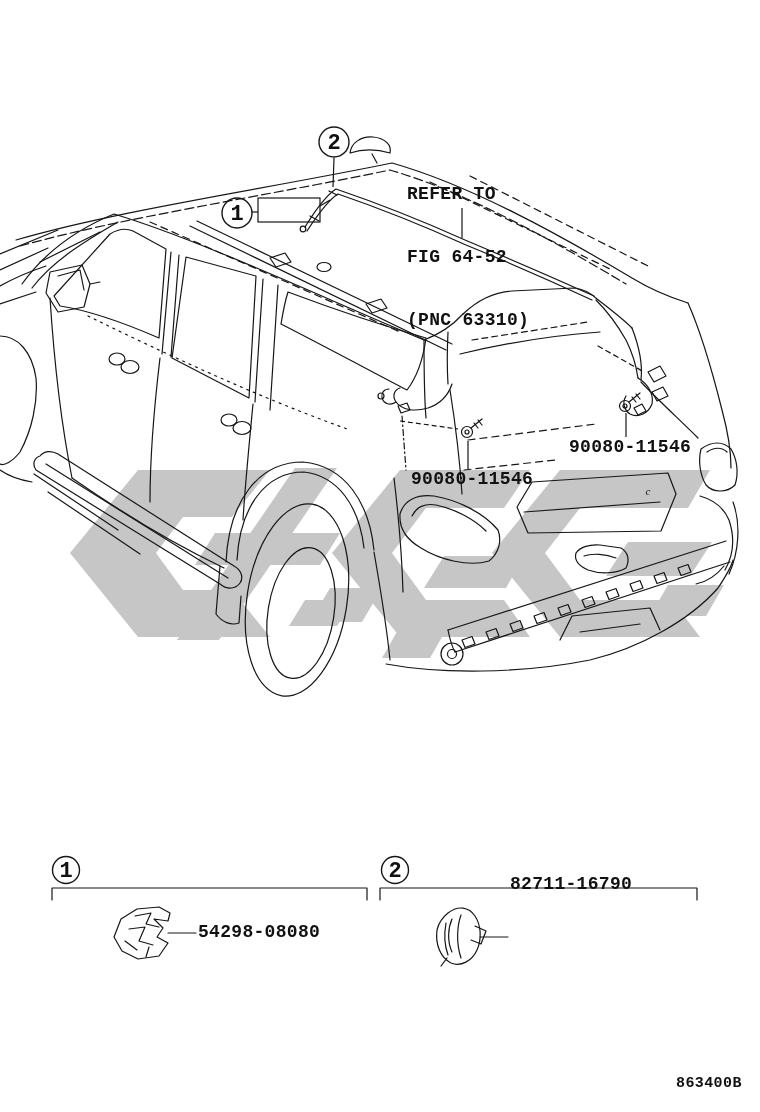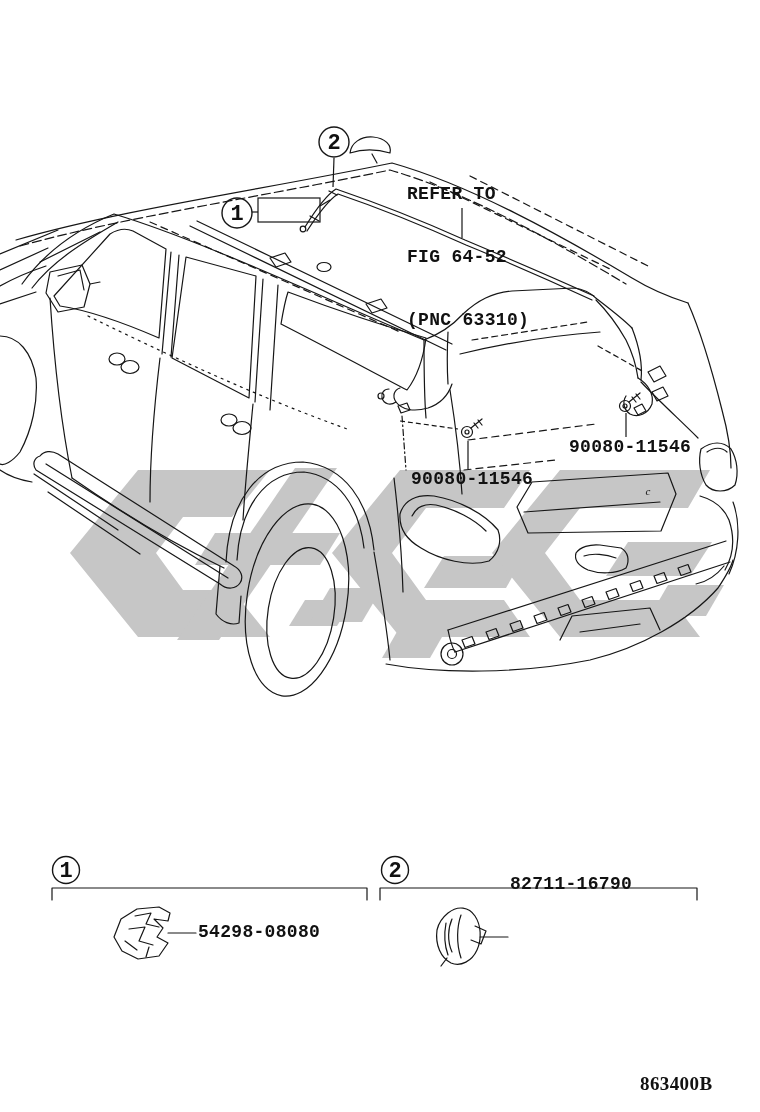--- a/index.html
+++ b/index.html
@@ -7,21 +7,21 @@
         font-family:"Liberation Mono","DejaVu Sans Mono",monospace;}
   .art{position:absolute;left:0;top:0;width:760px;height:1112px;}
   .lbl{position:absolute;color:#111;font-weight:bold;font-size:18px;line-height:21px;
        letter-spacing:0.3px;white-space:pre;}
   .lbl div{height:21px;}
   .refer-note{left:407px;top:142px;}
   .pn-left{left:411px;top:469px;}
   .pn-right{left:569px;top:437px;}
   .legend1-pn{left:198px;top:922px;}
   .legend2-pn{left:510px;top:874px;}
-  .doc-num{left:640px;top:1073px;font-size:19px;letter-spacing:0.4px;font-family:Liberation Serif, serif;}
+  .doc-num{left:676px;top:1073px;font-size:15px;letter-spacing:0.4px;}
   svg text.co{font-family:"Liberation Mono","DejaVu Sans Mono",monospace;
               font-weight:bold;font-size:22px;fill:#111;}
   svg text.logo-c{font-family:"Liberation Serif",serif;font-style:italic;
                   font-size:11px;fill:#111;}
 </style>
 </head>
 <body>
 
 <div class="page">
 

